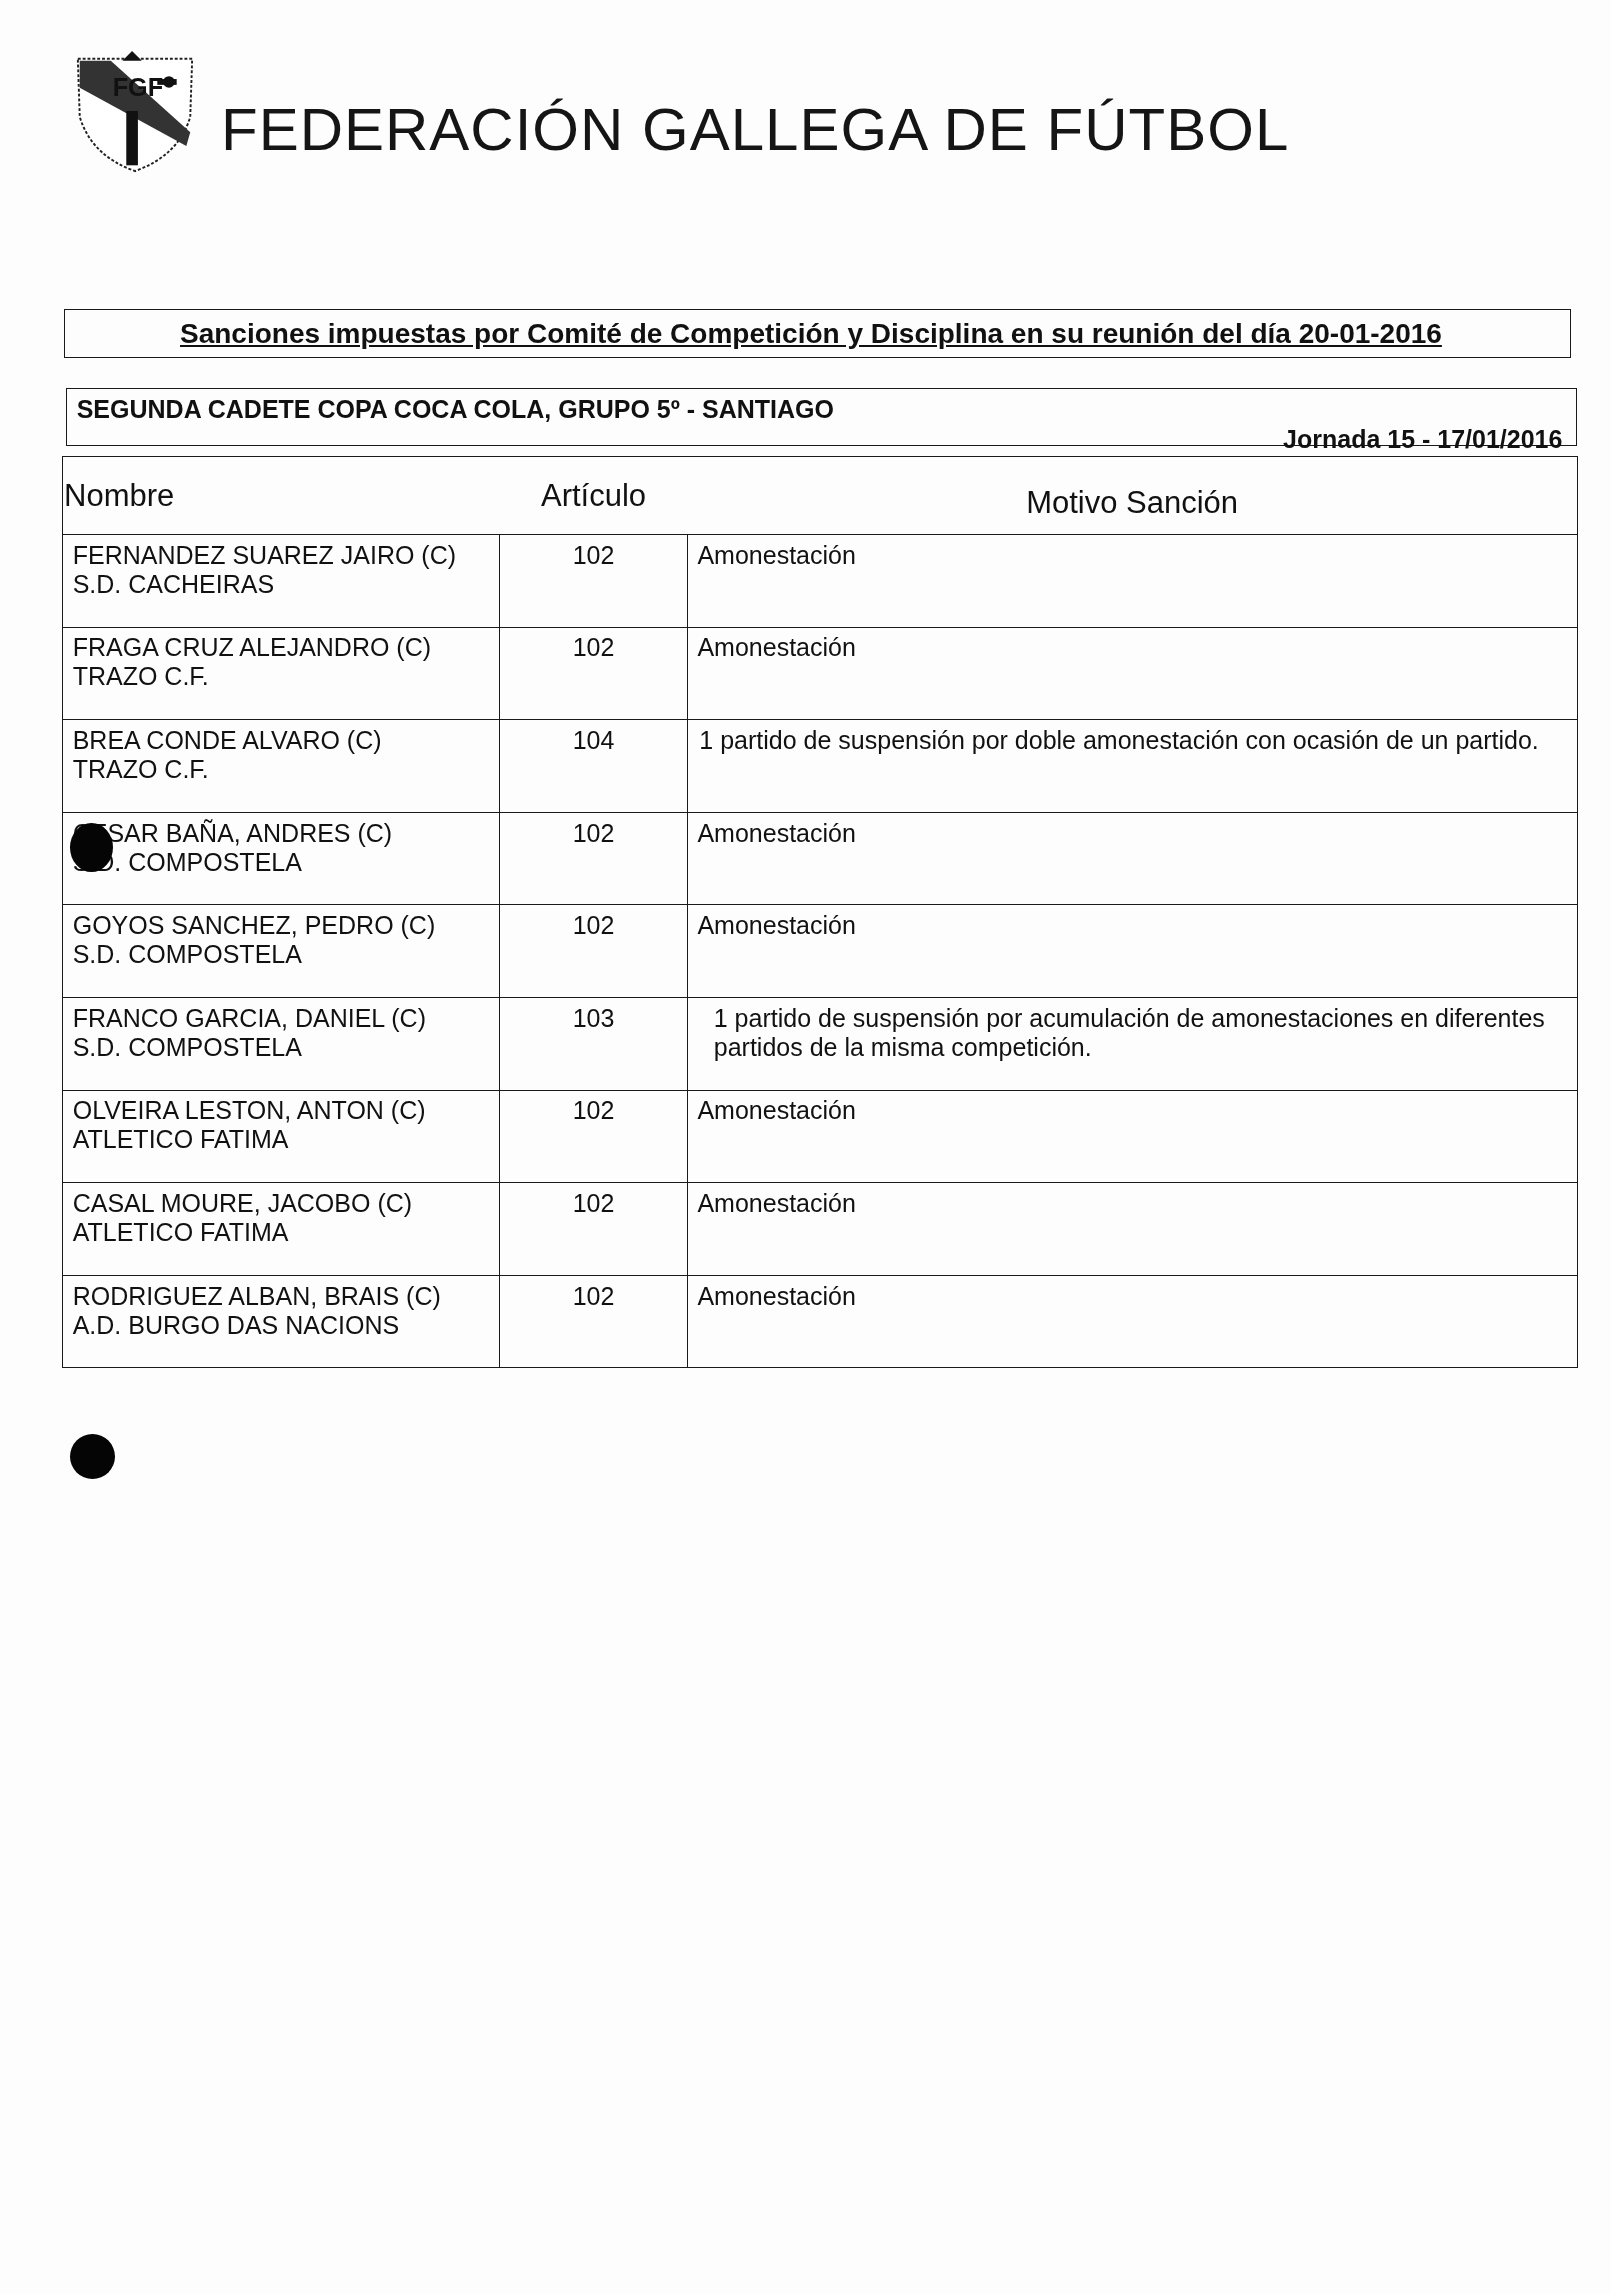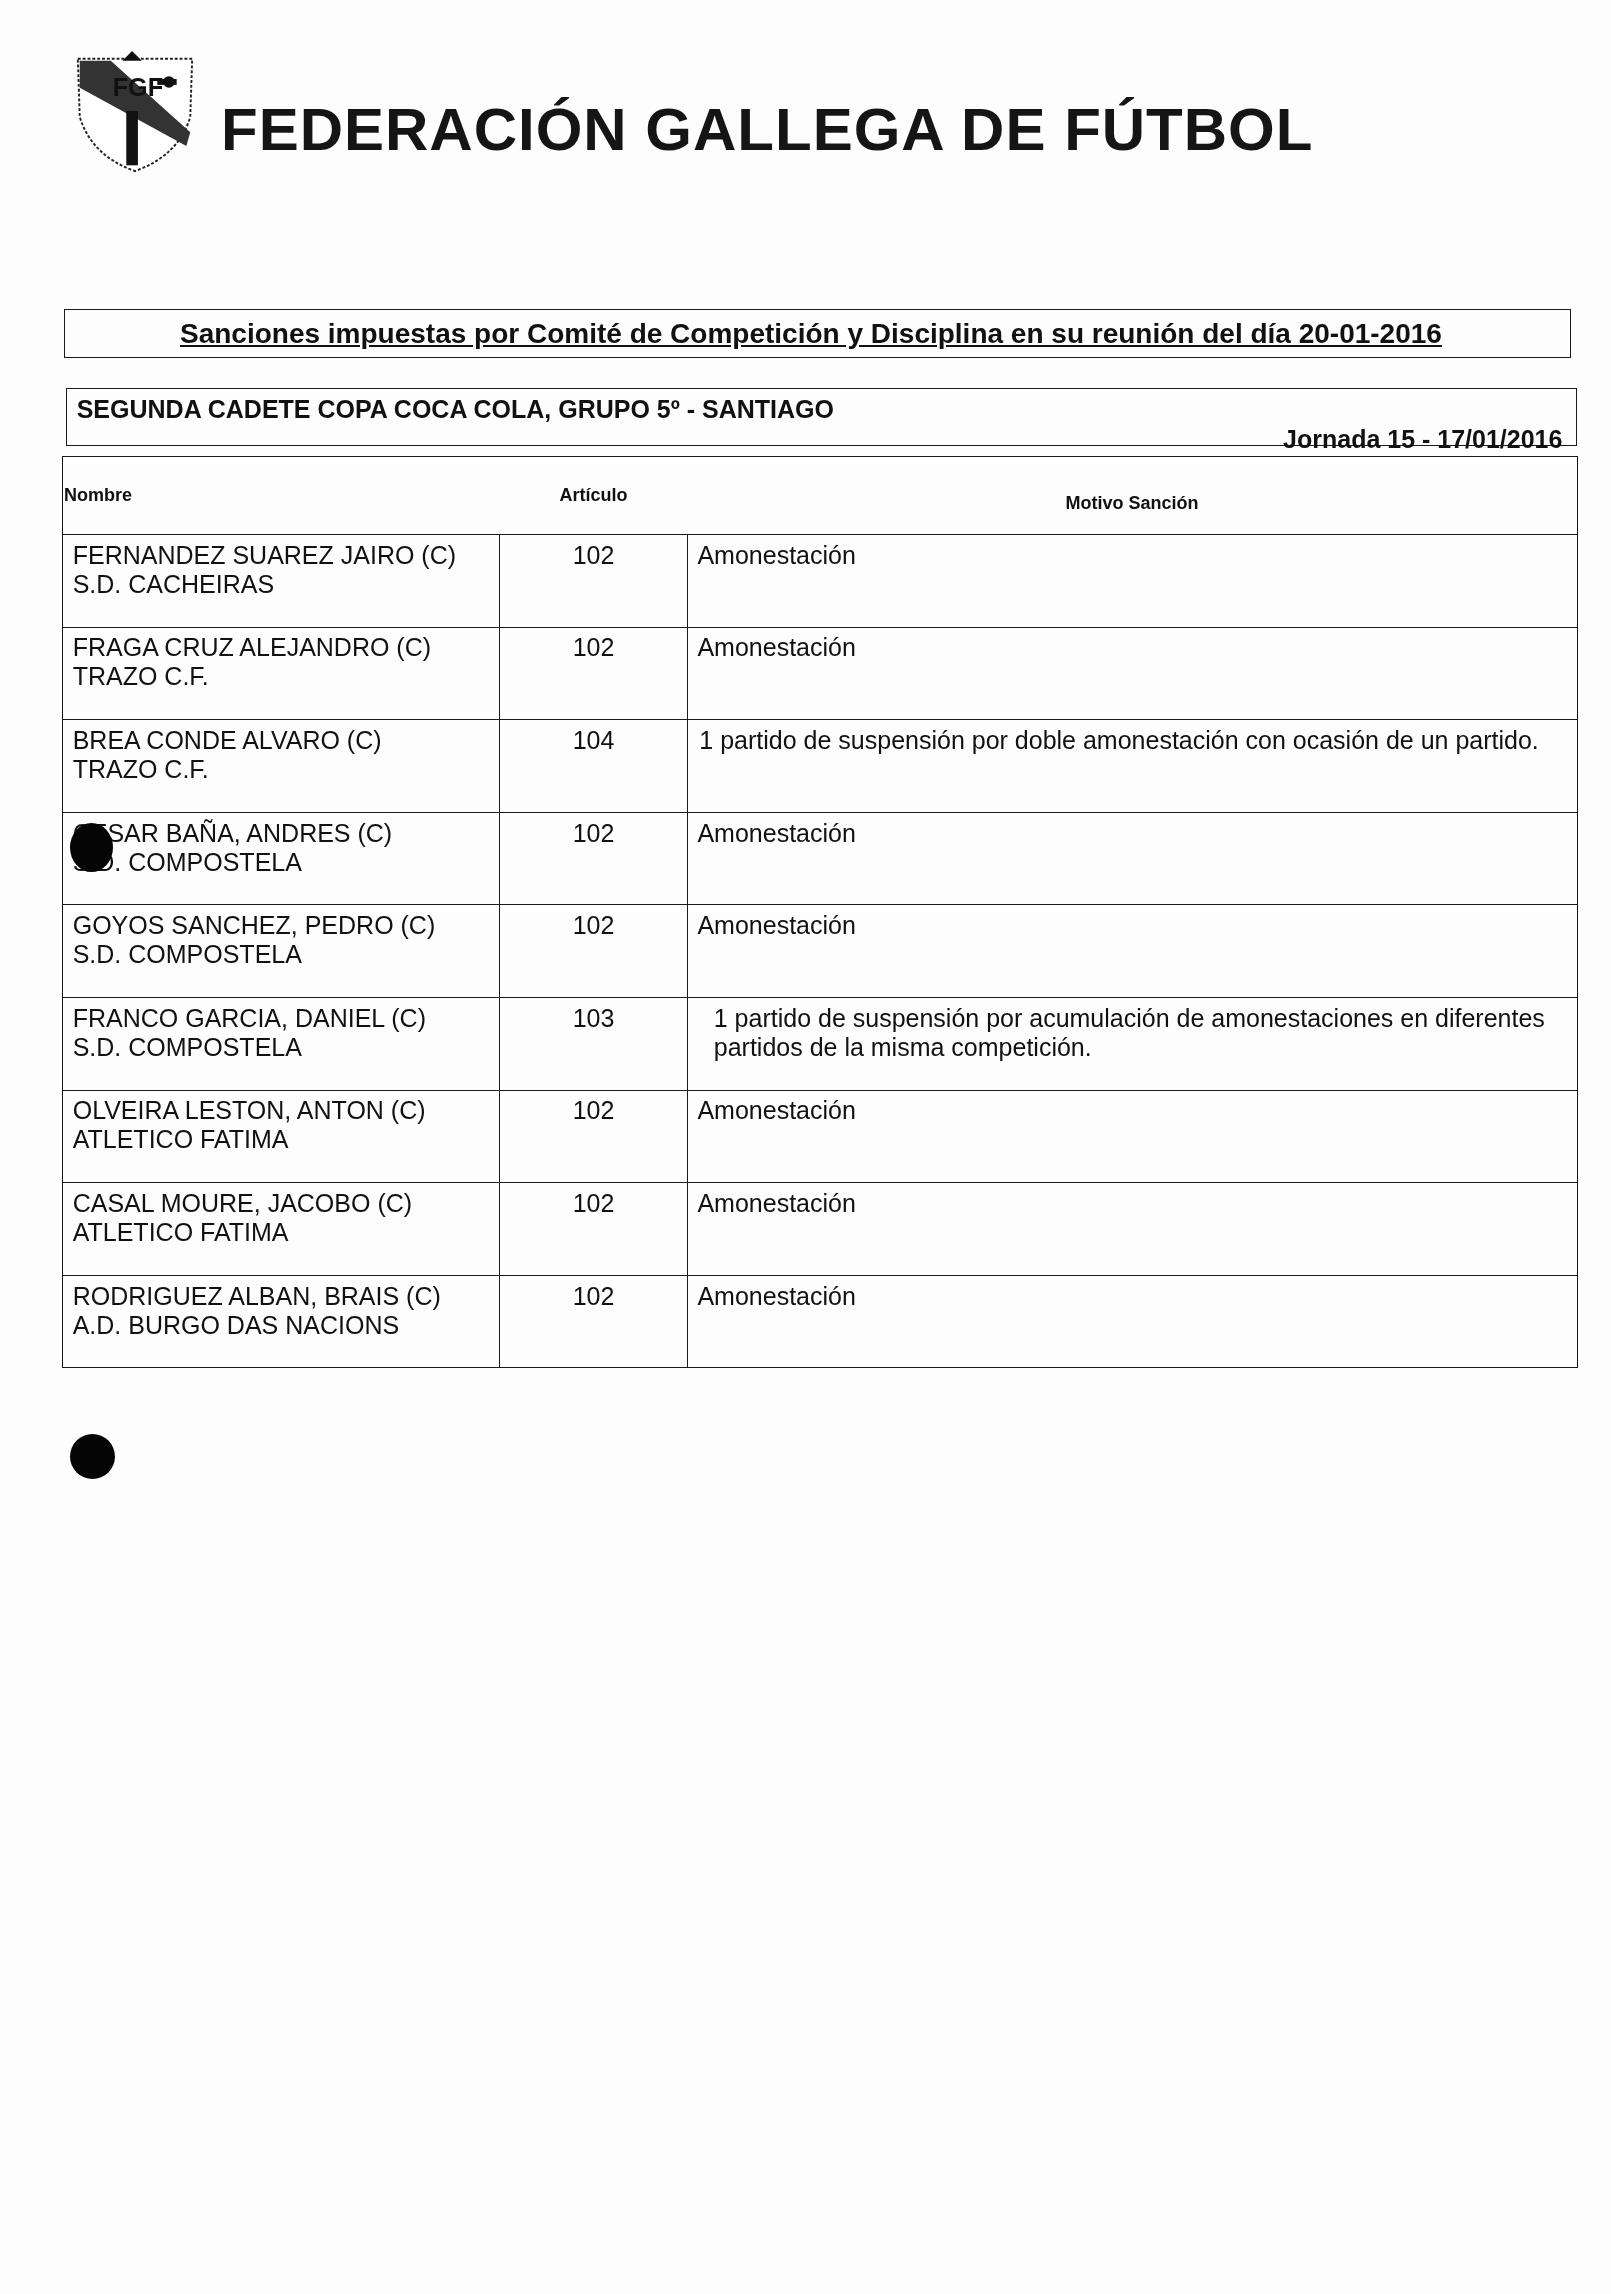--- a/index.html
+++ b/index.html
@@ -2,41 +2,41 @@
 <html><head>
 <meta charset="utf-8">
 <style>
   html, body { margin:0; padding:0; }
   body {
     width:1612px; height:2295px; background:#fdfdfd; position:relative; overflow:hidden;
     font-family:"Liberation Sans", sans-serif; color:#111;
   }
   .logo { position:absolute; left:72px; top:49px; width:126px; height:126px; }
   .org-title {
-    position:absolute; left:221px; top:95px; font-size:60px; font-weight:bold;
+    position:absolute; left:221px; top:95px; font-size:60px; font-weight:normal;
     letter-spacing:1px; color:#151515; white-space:nowrap;
   }
   .box {
     position:absolute; border:1.9px solid #1a1a1a; box-sizing:border-box; background:transparent;text-align:right;
   }
   .banner { left:64px; top:309px; width:1507px; height:49px; }
   .banner-text {
     position:absolute; left:115px; top:7.8px; font-size:28px; font-weight:bold;
     text-decoration:underline; white-space:nowrap;
   }
   .subbanner { left:66px; top:388px; width:1511px; height:58px; }
   .comp-text { position:absolute; left:9.7px; top:5.8px; font-size:25px; font-weight:bold; white-space:nowrap; }
   .jornada-text { position:absolute; right:13.6px; top:36px; font-size:25px; font-weight:bold; white-space:nowrap; }
 
   table.sanctions {
     position:absolute; left:62px; top:456px; width:1516px; border-collapse:collapse;
     font-size:25px;
   }
   table.sanctions th {
-    font-weight:bold; font-size:18px; height:60px; vertical-align:middle;
+    font-weight:normal; font-size:31px; height:60px; vertical-align:middle;
     border-top:1.9px solid #1a1a1a; border-bottom:1.9px solid #1a1a1a;
   }
   table.sanctions th.c-name { border-left:1.9px solid #1a1a1a; }
   table.sanctions th.c-motivo { border-right:1.9px solid #1a1a1a; padding-top:16px; }
   table.sanctions td {
     border:1.9px solid #1a1a1a; height:80px; vertical-align:top; padding:5.8px 9.7px; line-height:29px;
   }
   .c-name { width:417px; text-align:left; }
   .c-art { width:167px; text-align:center; }
   .c-motivo { text-align:left; }

